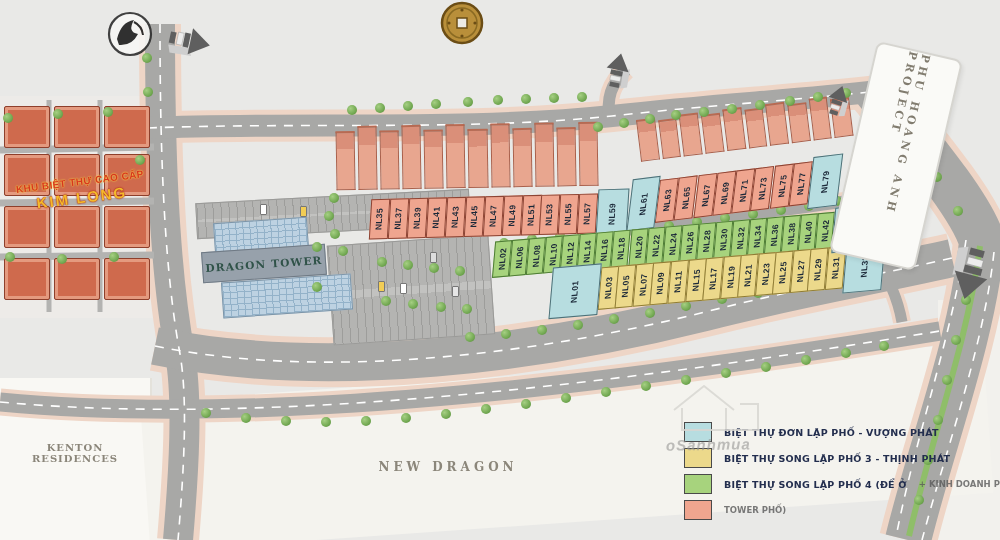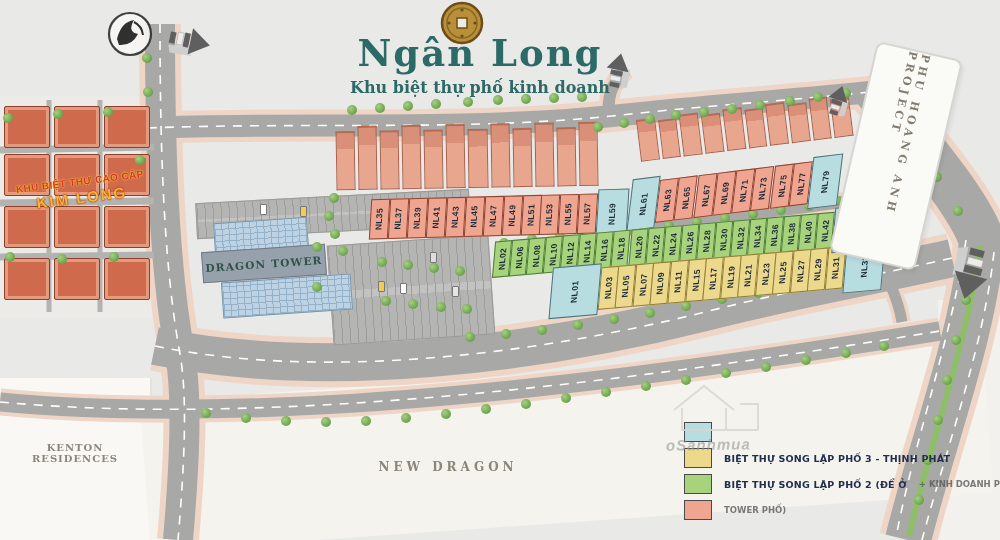--- a/index.html
+++ b/index.html
@@ -498,45 +498,42 @@
   <svg class="abs" id="coin" viewBox="0 0 44 44">
     <circle cx="22" cy="22" r="20" fill="#b98f3a"></circle>
     <circle cx="22" cy="22" r="20" fill="none" stroke="#6b4d15" stroke-width="2.5"></circle>
     <circle cx="22" cy="22" r="15" fill="none" stroke="#8a6a22" stroke-width="1.5"></circle>
     <rect x="17" y="17" width="10" height="10" fill="#edebe5" stroke="#6b4d15" stroke-width="1.5"></rect>
     <circle cx="22" cy="9" r="1.6" fill="#6b4d15"></circle>
       <circle cx="22" cy="35" r="1.6" fill="#6b4d15"></circle>
     <circle cx="9" cy="22" r="1.6" fill="#6b4d15"></circle>
       <circle cx="35" cy="22" r="1.6" fill="#6b4d15"></circle>
   </svg>
-  <div class="abs" id="titlewrap">
-    <div id="title">Ngân Long</div>
-    <div id="subtitle">Khu biệt thự phố kinh doanh</div>
-  </div>
 
   <div class="abs" id="kimlong-text">
     <div class="l1">KHU BIỆT THỰ CAO CẤP</div>
     <div class="l2">KIM LONG</div>
   </div>
   <div class="abs" id="ns-label">NEW DRAGON</div>
   <div class="abs" id="phu-block">
     <span>PHU HOANG ANH PROJECT</span>
   </div>
 
   <div class="abs" id="legend">
       <div class="lg-row">
         <div class="sw" style="background: rgb(183, 221, 224);"></div>
+        <span class="lbl">BIỆT THỰ ĐƠN LẬP PHỐ - VƯỢNG PHÁT</span>
       </div>
       <div class="lg-row">
         <div class="sw" style="background: rgb(236, 217, 139);"></div>
         <span class="lbl">BIỆT THỰ SONG LẬP PHỐ 3 - THỊNH PHÁT</span>
       </div>
       <div class="lg-row">
         <div class="sw" style="background: rgb(167, 211, 125);"></div>
-        <span class="lbl">BIỆT THỰ SONG LẬP PHỐ 2 (ĐỂ Ở</span>
+        <span class="lbl">BIỆT THỰ SONG LẬP PHỐ 4 (ĐỂ Ở</span>
         <span class="tail"> + KINH DOANH PHỐ)</span>
       </div>
       <div class="lg-row">
         <div class="sw" style="background: rgb(239, 165, 143);"></div>
         <span class="tail"> TOWER PHỐ)</span>
       </div>
     </div>
 
   <svg class="abs" id="wm-logo" width="48" height="48" viewBox="0 0 48 48">
     <circle cx="24" cy="24" r="21" fill="#f7f7f5" stroke="#2e2e2e" stroke-width="2.2"></circle>

